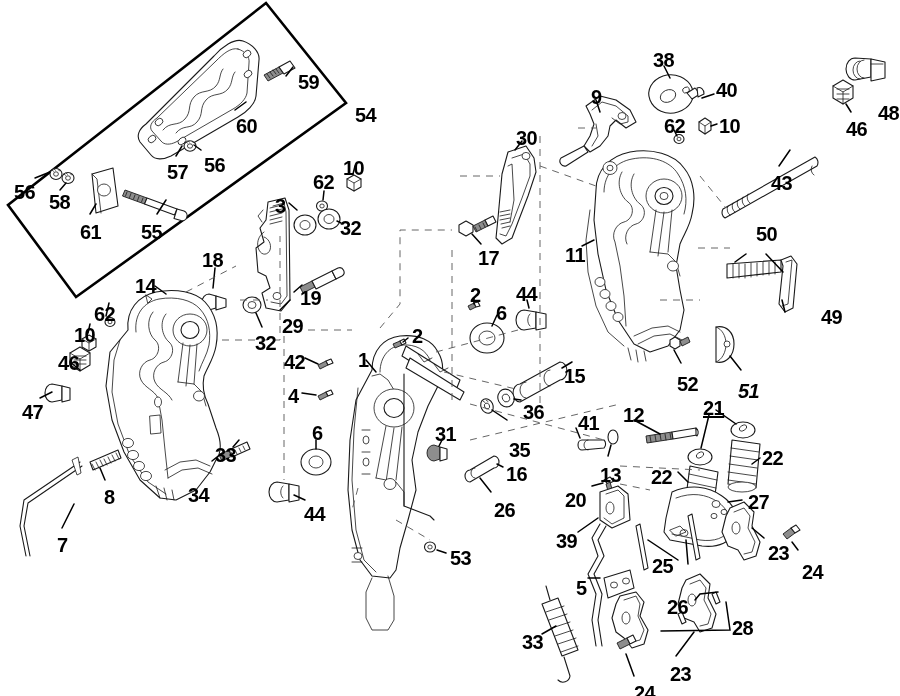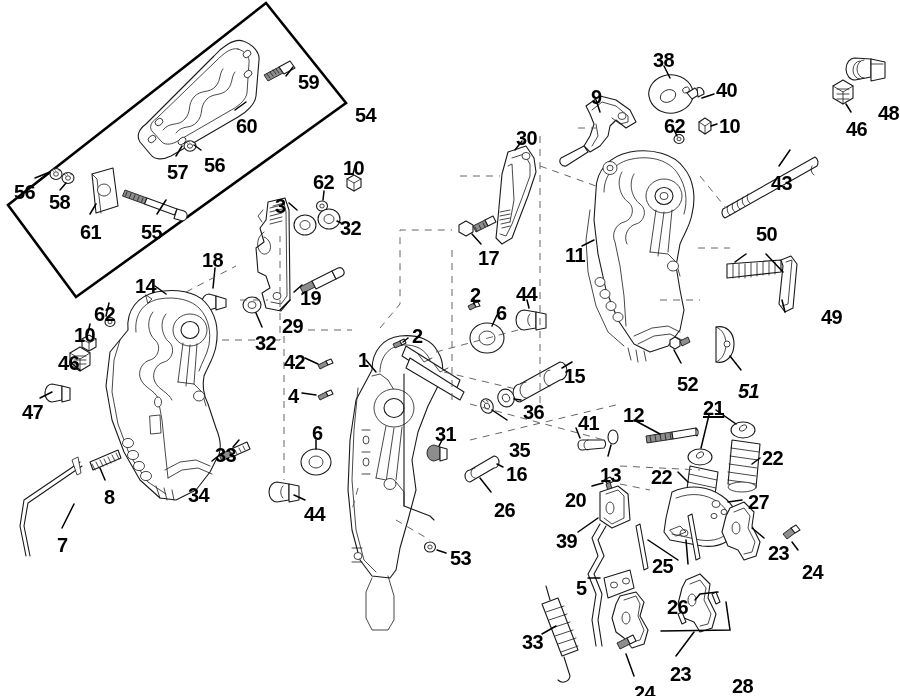--- a/index.html
+++ b/index.html
@@ -689,18 +689,18 @@
       <div class="lbl" style="left: 651px; top: 467px;">22</div>
       <div class="lbl" style="left: 748px; top: 492px;">27</div>
       <div class="lbl" style="left: 565px; top: 490px;">20</div>
       <div class="lbl" style="left: 556px; top: 531px;">39</div>
       <div class="lbl" style="left: 576px; top: 578px;">5</div>
       <div class="lbl" style="left: 522px; top: 632px;">33</div>
       <div class="lbl" style="left: 652px; top: 556px;">25</div>
       <div class="lbl" style="left: 768px; top: 543px;">23</div>
       <div class="lbl" style="left: 802px; top: 562px;">24</div>
       <div class="lbl" style="left: 667px; top: 597px;">26</div>
-      <div class="lbl" style="left: 732px; top: 676px;">28</div>
+      <div class="lbl" style="left: 732px; top: 618px;">28</div>
       <div class="lbl" style="left: 670px; top: 664px;">23</div>
       <div class="lbl" style="left: 634px; top: 683px;">24</div>
     </div>
 
 </div>
 
 </body></html>

